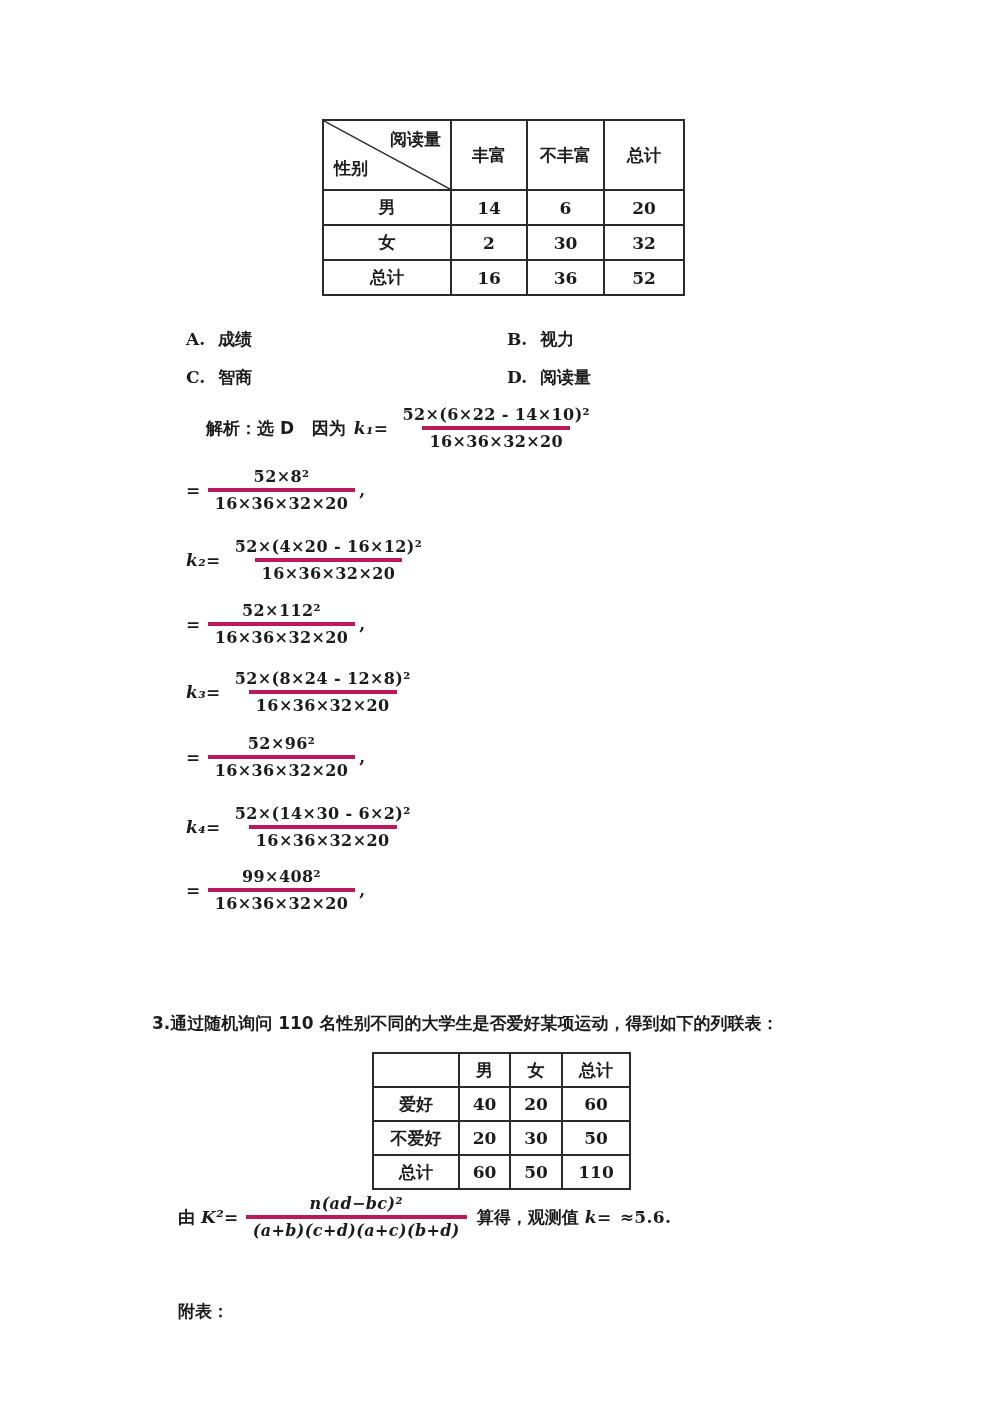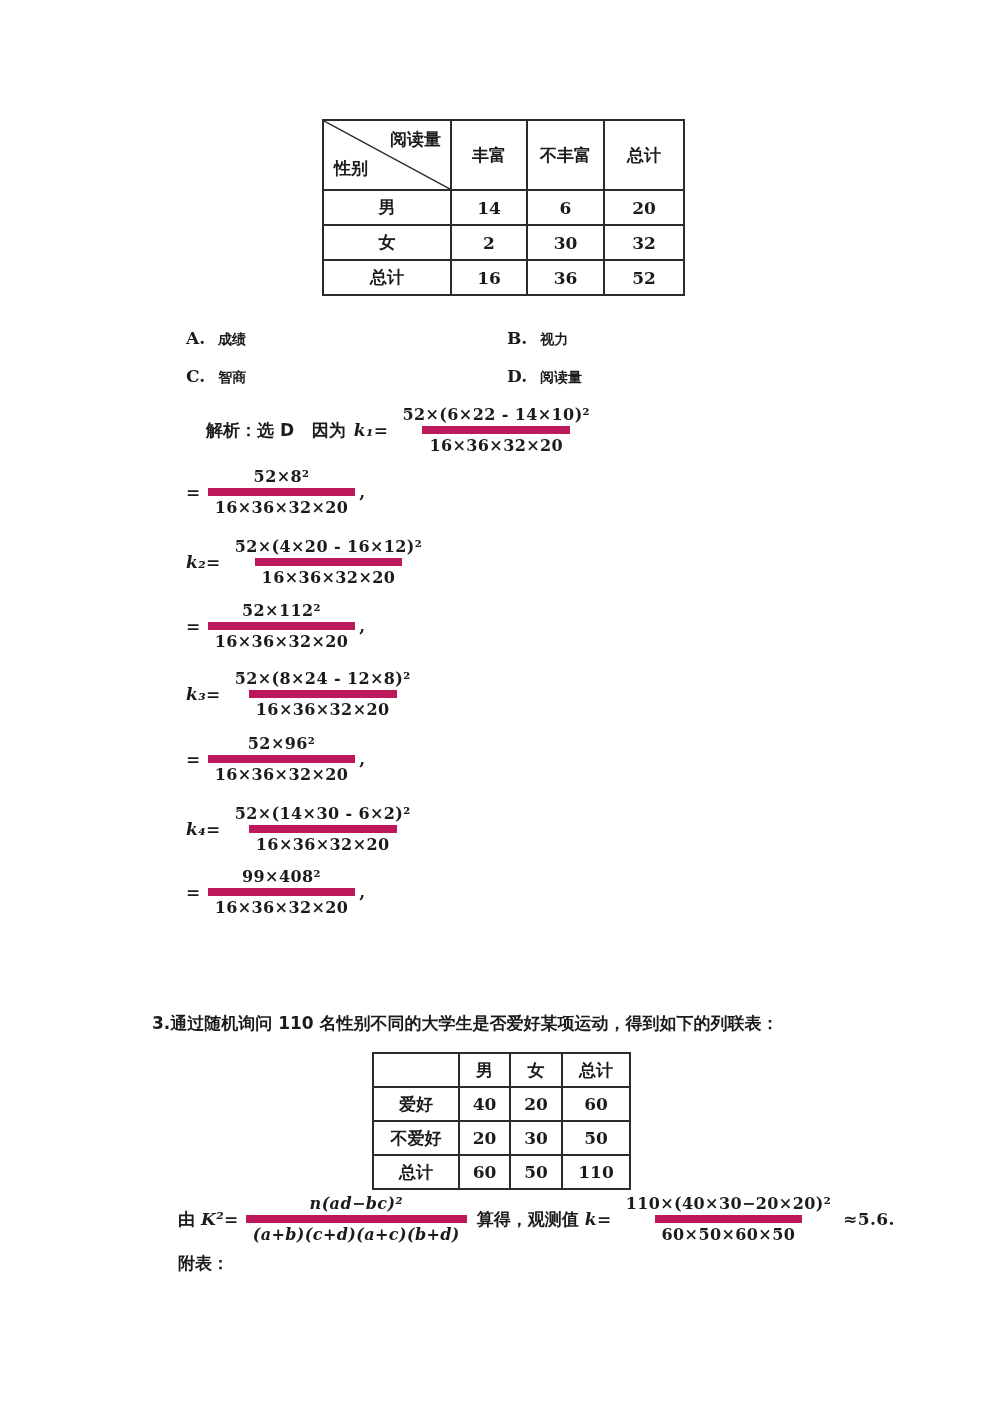--- a/index.html
+++ b/index.html
@@ -28,29 +28,29 @@
   .t2 td { height:34px; }
 
   td.corner { position:relative; }
   .diag { position:absolute; left:0; top:0; width:100%; height:100%; display:block; }
   .corner-tr { position:absolute; top:7px; right:9px; font-size:17px; }
   .corner-bl { position:absolute; bottom:9px; left:10px; font-size:17px; }
 
   
   .opt { position:absolute; display:flex; align-items:baseline; font-size:17px; }
   .opt .opt-label { font-family:"DejaVu Serif","Liberation Serif",serif; font-weight:bold; margin-right:13px; }
-  .opt .opt-text { font-size:14px; }
+  .opt .opt-text { font-size:17px; }
 
   
   .eqline { position:absolute; left:186px; display:flex; align-items:center; font-size:17px; white-space:pre; }
   .eqline .lead { margin-right:8px;margin-left:20px; }
   .eqline .lhs { margin-right:5px; font-size:17px; }
   .frac { display:inline-flex; flex-direction:column; align-items:center; margin:0 2px; }
   .frac .num { padding:0 7px 1px; line-height:21px; font-size:16px; }
-  .frac .den { border-top:8px solid #be185d; padding:1px 7px 0; line-height:21px; font-size:16px; }
+  .frac .den { border-top:4px solid #be185d; padding:1px 7px 0; line-height:21px; font-size:16px; }
   .tail { margin-left:2px; align-self:center; }
 
   .textline { position:absolute; font-size:17px; white-space:pre; }
   .textline .mathbit { font-size:17px; }
   .kline .mid { margin:0 6px 0 8px; }
   .kline .cnlead { margin-right:6px; }
   .kline .tailk { margin-left:3px; font-size:17px; }
 </style>
 </head>
 <body>
@@ -228,22 +228,18 @@
 
   <div class="eqline kline" style="left:178px; top:1193px">
     <span class="cn cnlead">由</span>
     <span class="math var lhs">K²=</span>
     <span class="frac">
       <span class="num math var">n(ad−bc)²</span>
       <span class="den math var">(a+b)(c+d)(a+c)(b+d)</span>
     </span>
     <span class="cn mid">算得，观测值</span>
     <span class="math var lhs">k=</span>
-    <span class="frac">
-      <span class="num math">110×(40×30−20×20)²</span>
-      <span class="den math">60×50×60×50</span>
-    </span>
     <span class="math tailk">≈5.6.</span>
   </div>
 
-  <div class="textline cn" style="left:178px; top:1252px">附表：</div>
+  <div class="textline cn" style="left:178px; top:1300px">附表：</div>
 
 </div>
 
 </body></html>

